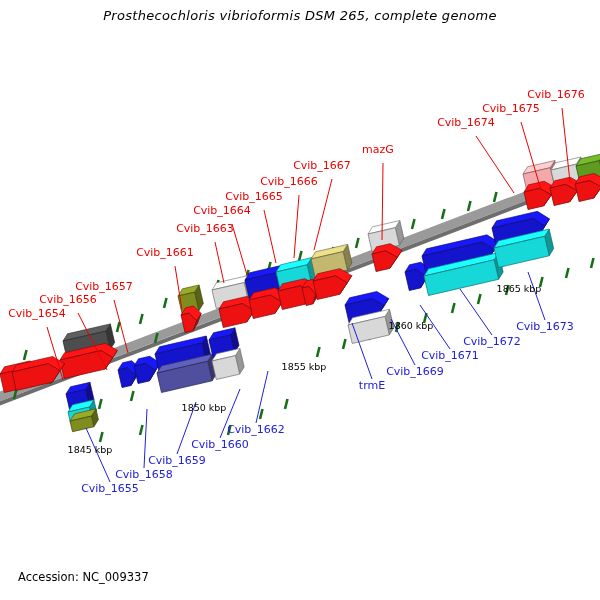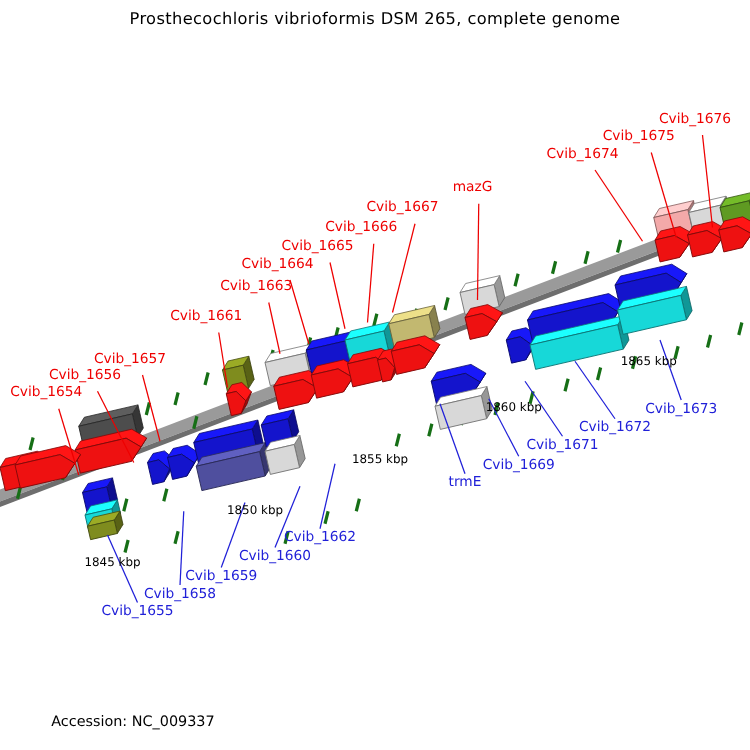--- a/index.html
+++ b/index.html
@@ -3,24 +3,24 @@
 <meta charset="utf-8">
 <style>
   html,body{margin:0;padding:0;background:#ffffff;}
   body{width:600px;height:600px;overflow:hidden;
        font-family:"DejaVu Sans","Liberation Sans",sans-serif;}
   #stage{position:relative;width:600px;height:600px;background:#fff;}
   #genome-svg{position:absolute;left:0;top:0;width:600px;height:600px;}
 
   .title{
     position:absolute;left:0;top:8px;width:600px;text-align:center;
-    font-size:13px;color:#000;letter-spacing:.3px;
+    font-style:italic;font-size:13px;color:#000;letter-spacing:.3px;
     font-family:"DejaVu Sans","Liberation Sans",sans-serif;
   }
-  .footer{position:absolute;left:0;bottom:14px;width:553px;height:16px;margin-left:23px;}
+  .footer{position:absolute;left:0;bottom:14px;width:553px;height:16px;}
   .footer .acc{position:absolute;left:18px;top:0;font-size:11.5px;color:#000;}
   .footer .topo{position:absolute;right:10px;top:0;font-size:11.5px;color:#000;}
 </style>
 </head>
 <body>
 
 <div id="stage">
 
   <div class="title">Prosthecochloris vibrioformis DSM 265, complete genome</div>
 

